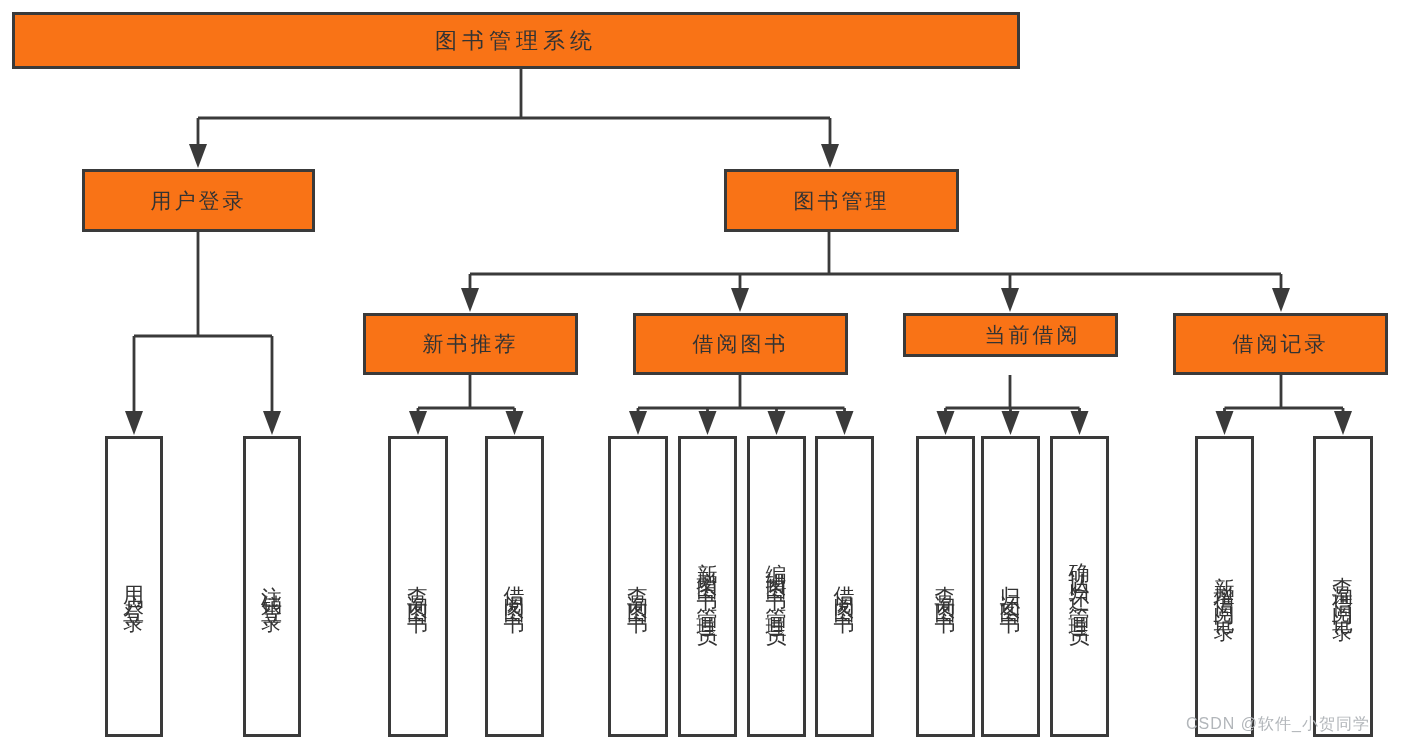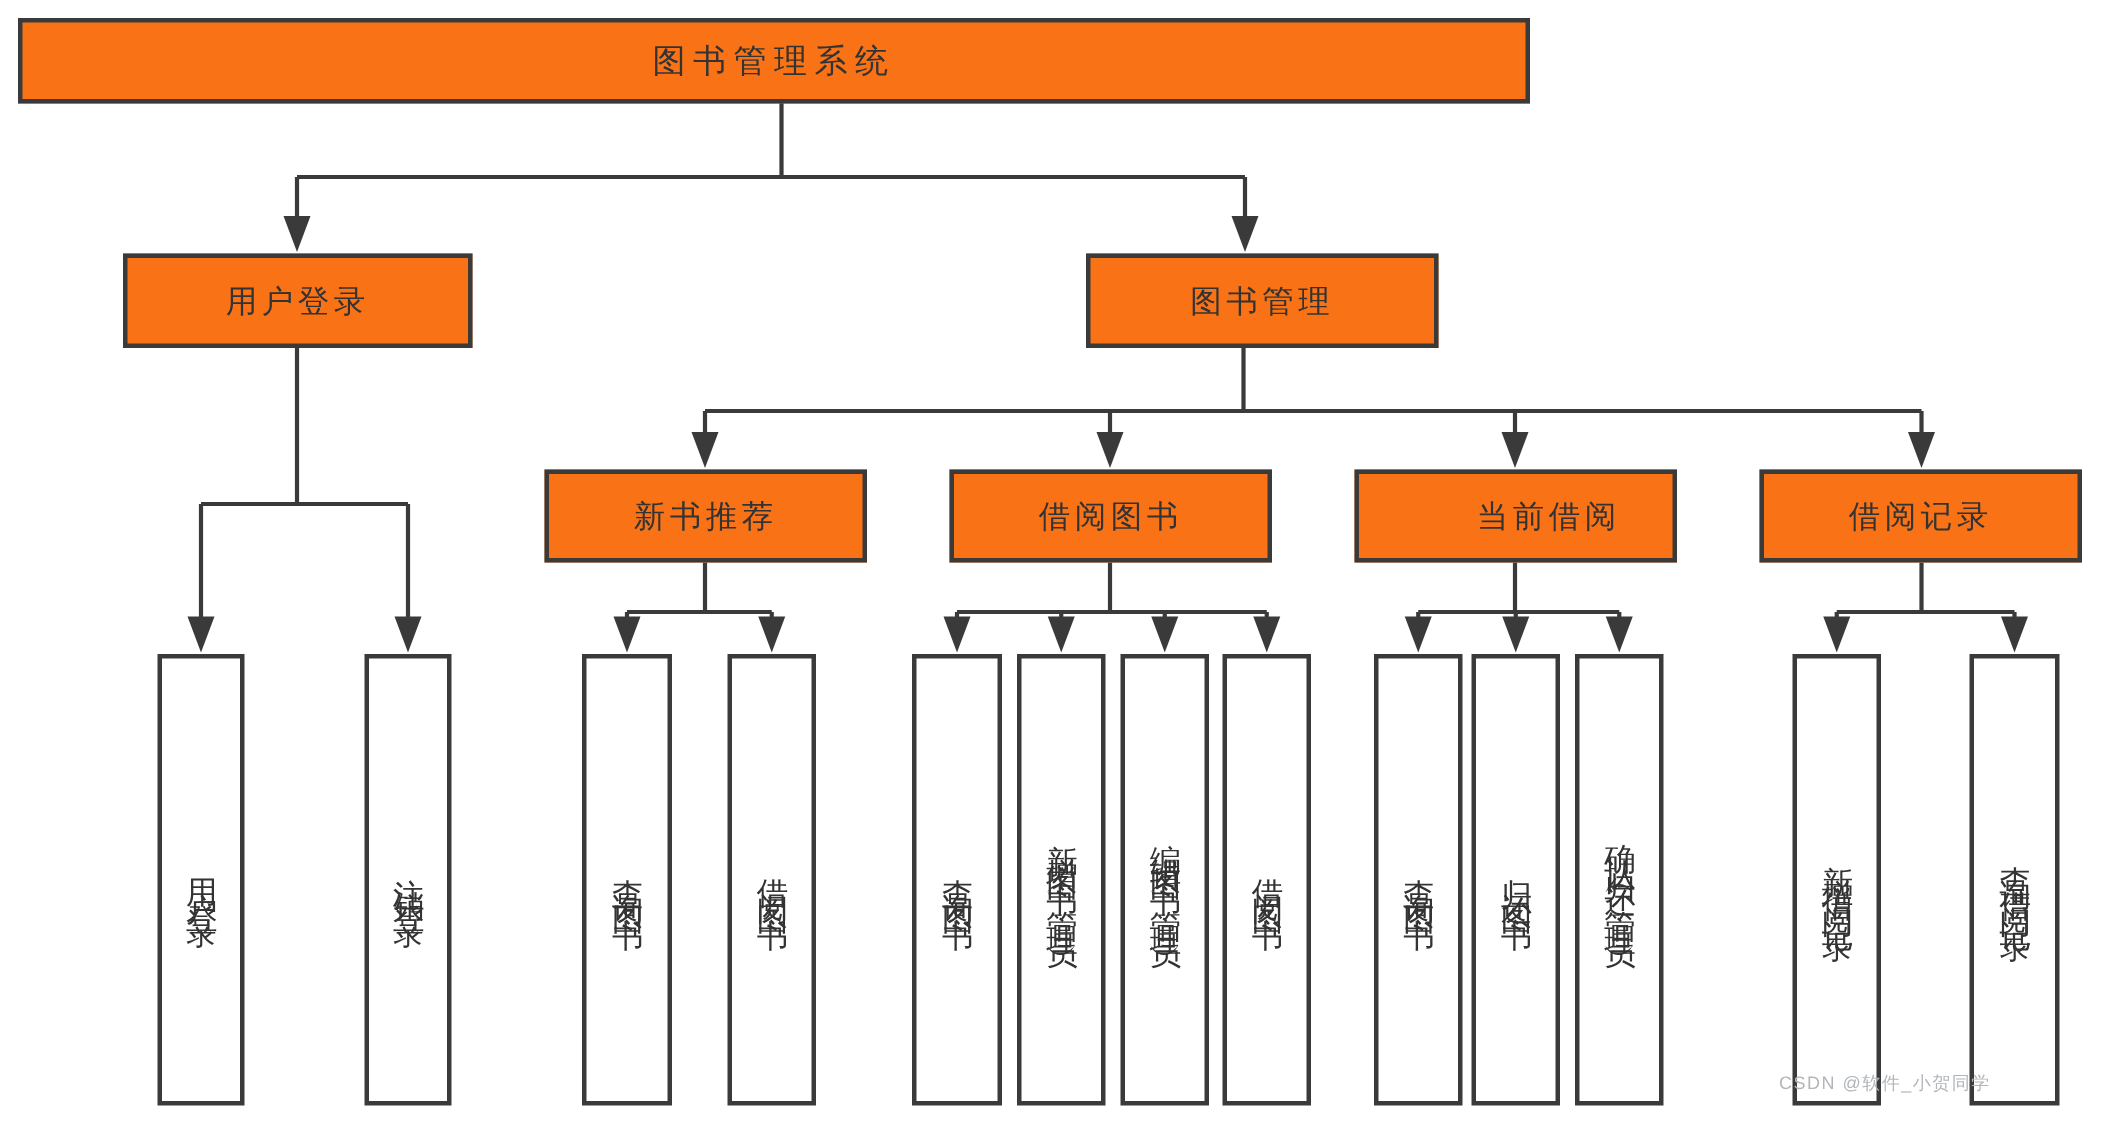--- a/index.html
+++ b/index.html
@@ -35,21 +35,21 @@
     text-orientation:mixed;
     font-size:21px;
     letter-spacing:9px;
     line-height:1.1;
     color:#333333;
     white-space:nowrap;
   }
   .watermark{
     position:absolute;
     left:1186px;top:714px;
-    font-size:12px;
+    font-size:16px;
     letter-spacing:1px;
     color:#b2b6ba;
     z-index:5;
     white-space:nowrap;
   }
 </style>
 </head>
 <body>
 
 <div class="canvas">
@@ -94,21 +94,21 @@
     </g>
   </svg>
 
   <div class="hnode root" style="left:12px;top:12px;width:1008px;height:57px;">图书管理系统</div>
 
   <div class="hnode" style="left:82px;top:169px;width:233px;height:63px;">用户登录</div>
   <div class="hnode" style="left:712px;top:169px;width:235px;height:63px;margin-left:12px;">图书管理</div>
 
   <div class="hnode" style="left:363px;top:313px;width:215px;height:62px;">新书推荐</div>
   <div class="hnode" style="left:633px;top:313px;width:215px;height:62px;">借阅图书</div>
-  <div class="hnode" style="left:903px;top:313px;width:215px;height:62px;padding-left:44px;">当前借阅</div>
+  <div class="hnode" style="left:903px;top:313px;width:215px;height:44px;padding-left:44px;">当前借阅</div>
   <div class="hnode" style="left:1173px;top:313px;width:215px;height:62px;">借阅记录</div>
 
   <div class="leaf" style="left:105px;width:58px;">
     <span>用户登录</span>
   </div>
   <div class="leaf" style="left:243px;width:58px;">
     <span>注销登录</span>
   </div>
   <div class="leaf" style="left:388px;width:60px;">
     <span>查询图书</span>

